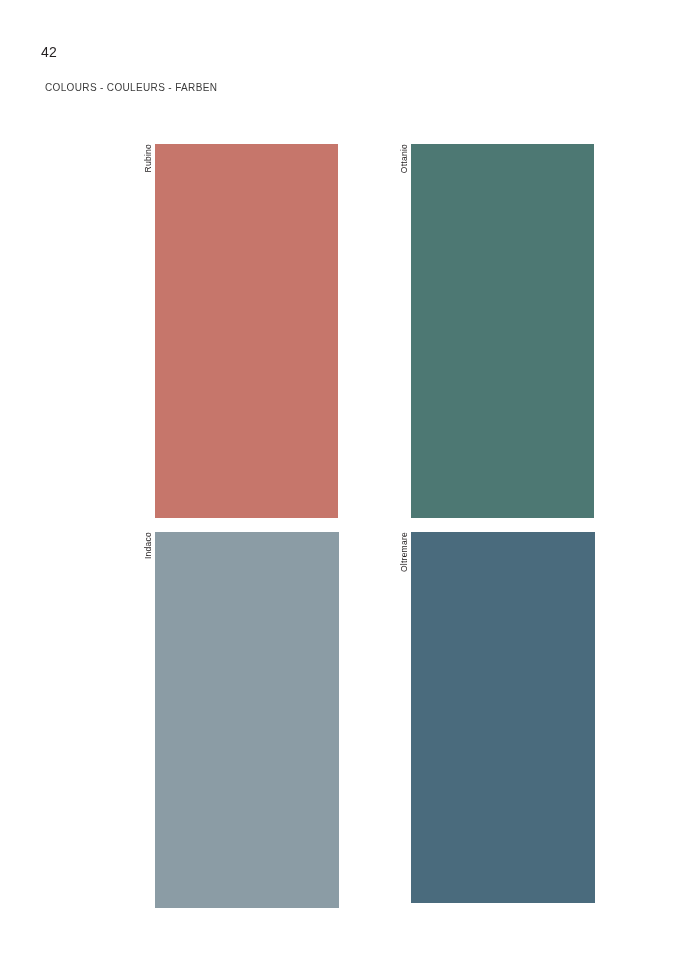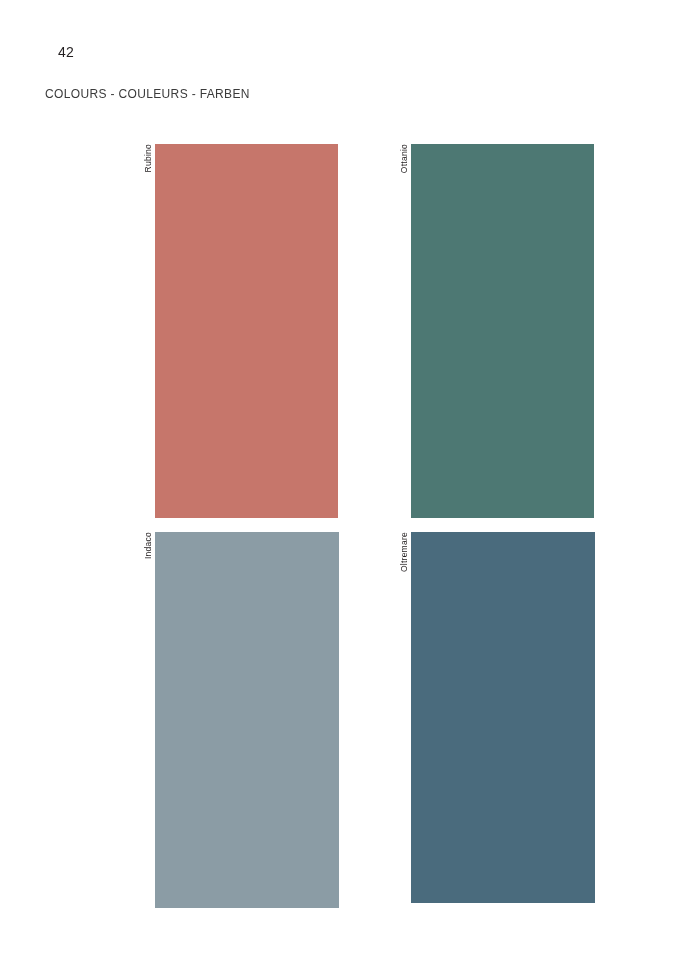--- a/index.html
+++ b/index.html
@@ -15,46 +15,46 @@
     position: relative;
     overflow: hidden;
   }
   .page {
     position: absolute;
     inset: 0;
   }
   
   .page-number {
     position: absolute;
-    left: 58px;
+    left: 41px;
     top: 44px;
     font-size: 14px;
     line-height: 16px;
     letter-spacing: 0.2px;
     color: #231f20;
   }
   .header-block {
     position: absolute;
     left: 45px;
     top: 79px;
   }
   .header-title {
     font-size: 11.5px;
     font-weight: bold;
     letter-spacing: 0.35px;
     line-height: 14px;
     color: #1a1a1a;
   }
   .header-subtitle {
-    font-size: 12px;
+    font-size: 10px;
     font-weight: normal;
     letter-spacing: 0.35px;
     line-height: 15px;
     color: #3b3b3b;
-    margin-top: 8px;
+    margin-top: 1px;
   }
   
   .swatch-grid {
     position: absolute;
     left: 0;
     top: 0;
     width: 678px;
     height: 959px;
   }
   .swatch-cell {

